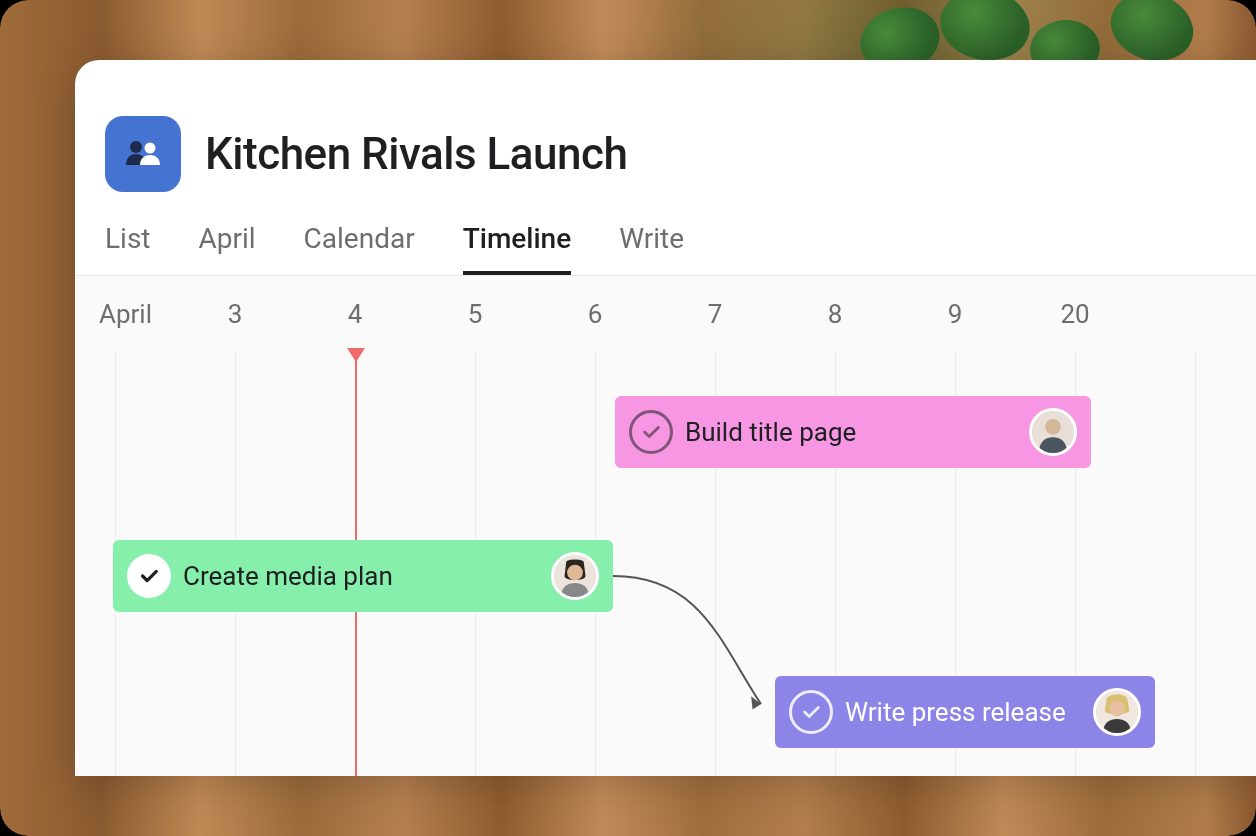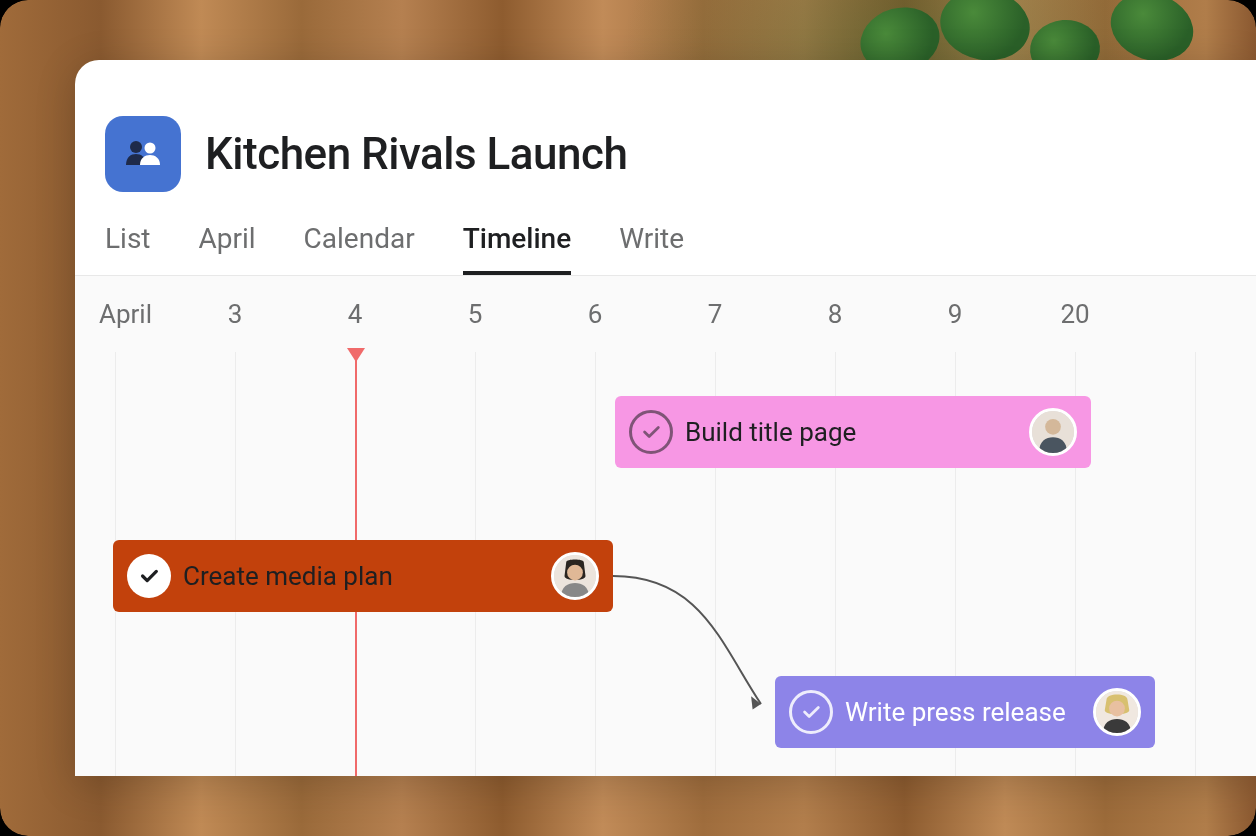--- a/index.html
+++ b/index.html
@@ -153,21 +153,21 @@
       height: 72px;
       border-radius: 6px;
       display: flex;
       align-items: center;
       padding: 0 14px;
       gap: 12px;
       z-index: 10;
       cursor: pointer;
     }
     .task-bar.pink { background: #f797e4; }
-    .task-bar.green { background: #c2410c; }
+    .task-bar.green { background: #86efac; }
     .task-bar.purple { background: #8d84e8; }
     .check-circle {
       width: 44px;
       height: 44px;
       border-radius: 50%;
       display: flex;
       align-items: center;
       justify-content: center;
       flex-shrink: 0;
     }

